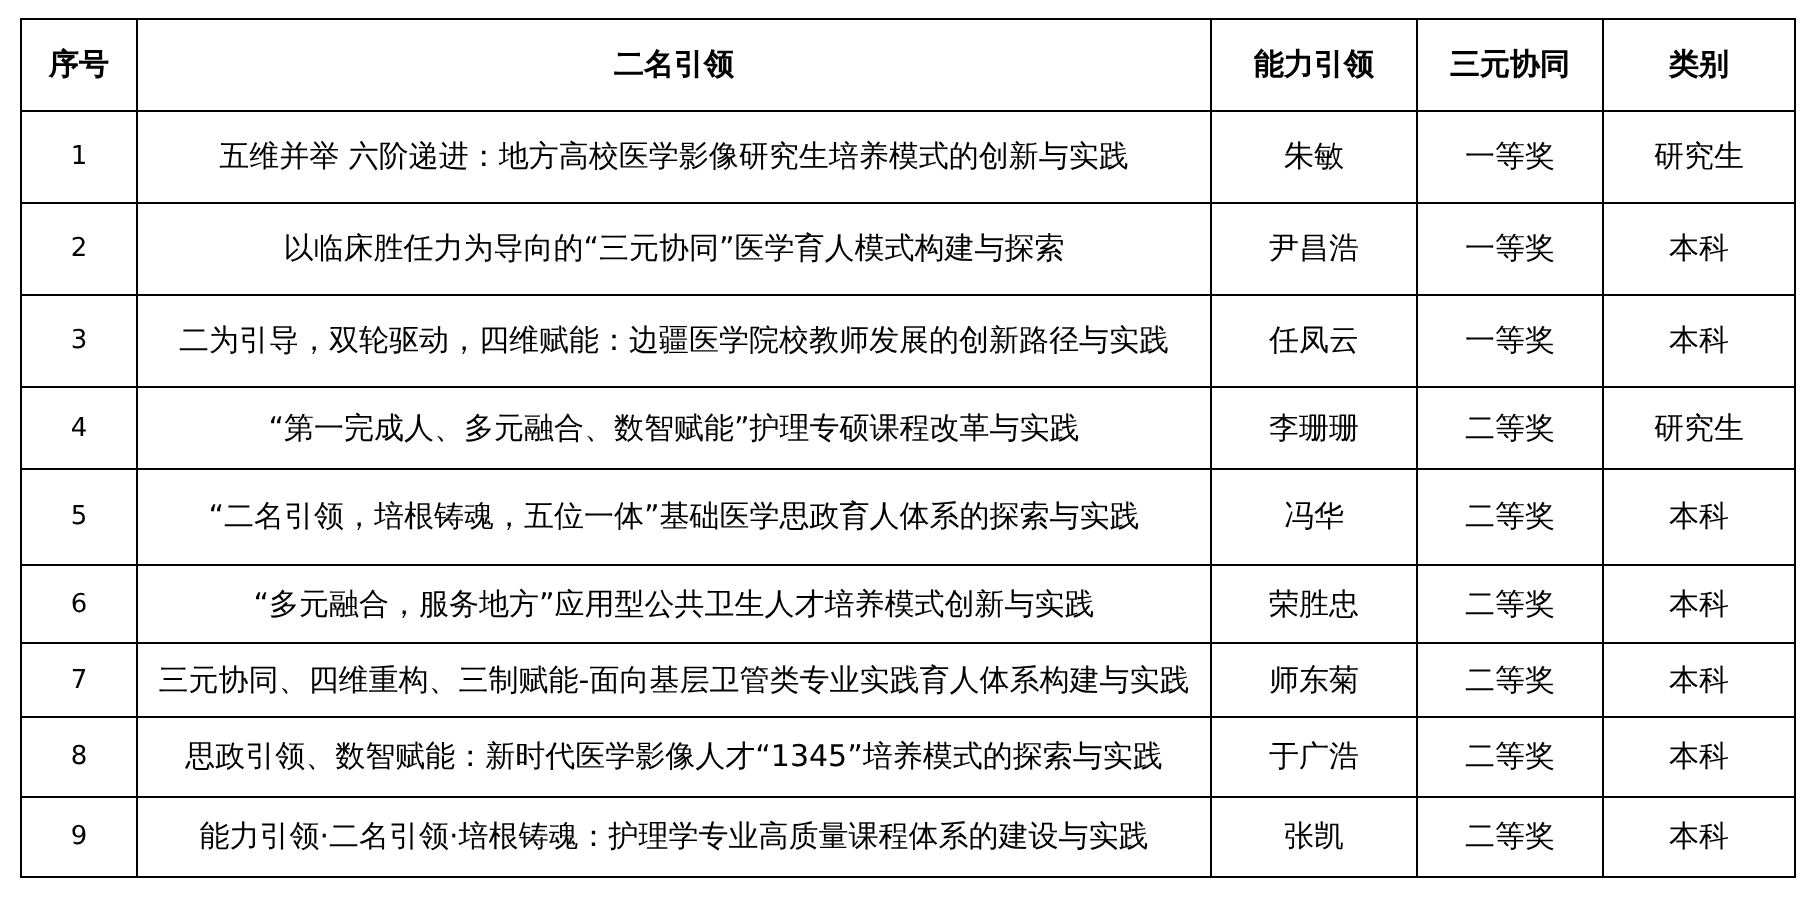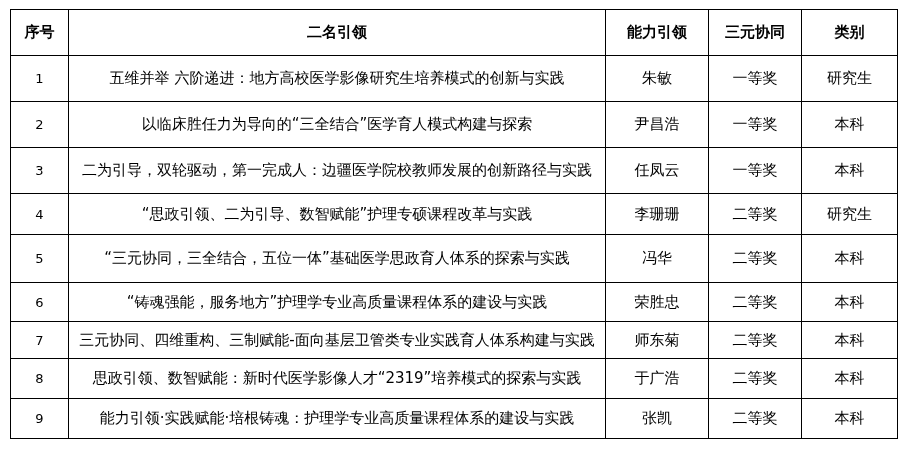--- a/index.html
+++ b/index.html
@@ -62,68 +62,68 @@
   <tbody>
       <tr style="height: 46px;">
         <td class="num">1</td>
         <td>五维并举 六阶递进：地方高校医学影像研究生培养模式的创新与实践</td>
         <td>朱敏</td>
         <td>一等奖</td>
         <td>研究生</td>
       </tr>
       <tr style="height: 46px;">
         <td class="num">2</td>
-        <td>以临床胜任力为导向的“三全结合”医学育人模式构建与探索</td>
+        <td>以临床胜任力为导向的“三元协同”医学育人模式构建与探索</td>
         <td>尹昌浩</td>
         <td>一等奖</td>
         <td>本科</td>
       </tr>
       <tr style="height: 46px;">
         <td class="num">3</td>
-        <td>二为引导，双轮驱动，第一完成人：边疆医学院校教师发展的创新路径与实践</td>
+        <td>二为引导，双轮驱动，四维赋能：边疆医学院校教师发展的创新路径与实践</td>
         <td>任凤云</td>
         <td>一等奖</td>
         <td>本科</td>
       </tr>
       <tr style="height: 41px;">
         <td class="num">4</td>
-        <td>“思政引领、二为引导、数智赋能”护理专硕课程改革与实践</td>
+        <td>“第一完成人、多元融合、数智赋能”护理专硕课程改革与实践</td>
         <td>李珊珊</td>
         <td>二等奖</td>
         <td>研究生</td>
       </tr>
       <tr style="height: 48px;">
         <td class="num">5</td>
-        <td>“三元协同，三全结合，五位一体”基础医学思政育人体系的探索与实践</td>
+        <td>“二名引领，培根铸魂，五位一体”基础医学思政育人体系的探索与实践</td>
         <td>冯华</td>
         <td>二等奖</td>
         <td>本科</td>
       </tr>
       <tr style="height: 39px;">
         <td class="num">6</td>
-        <td>“铸魂强能，服务地方”护理学专业高质量课程体系的建设与实践</td>
+        <td>“多元融合，服务地方”应用型公共卫生人才培养模式创新与实践</td>
         <td>荣胜忠</td>
         <td>二等奖</td>
         <td>本科</td>
       </tr>
       <tr style="height: 37px;">
         <td class="num">7</td>
         <td>三元协同、四维重构、三制赋能-面向基层卫管类专业实践育人体系构建与实践</td>
         <td>师东菊</td>
         <td>二等奖</td>
         <td>本科</td>
       </tr>
       <tr style="height: 40px;">
         <td class="num">8</td>
-        <td>思政引领、数智赋能：新时代医学影像人才“2319”培养模式的探索与实践</td>
+        <td>思政引领、数智赋能：新时代医学影像人才“1345”培养模式的探索与实践</td>
         <td>于广浩</td>
         <td>二等奖</td>
         <td>本科</td>
       </tr>
       <tr style="height: 40px;">
         <td class="num">9</td>
-        <td>能力引领·实践赋能·培根铸魂：护理学专业高质量课程体系的建设与实践</td>
+        <td>能力引领·二名引领·培根铸魂：护理学专业高质量课程体系的建设与实践</td>
         <td>张凯</td>
         <td>二等奖</td>
         <td>本科</td>
       </tr>
     </tbody>
 </table>
 
 </body></html>

